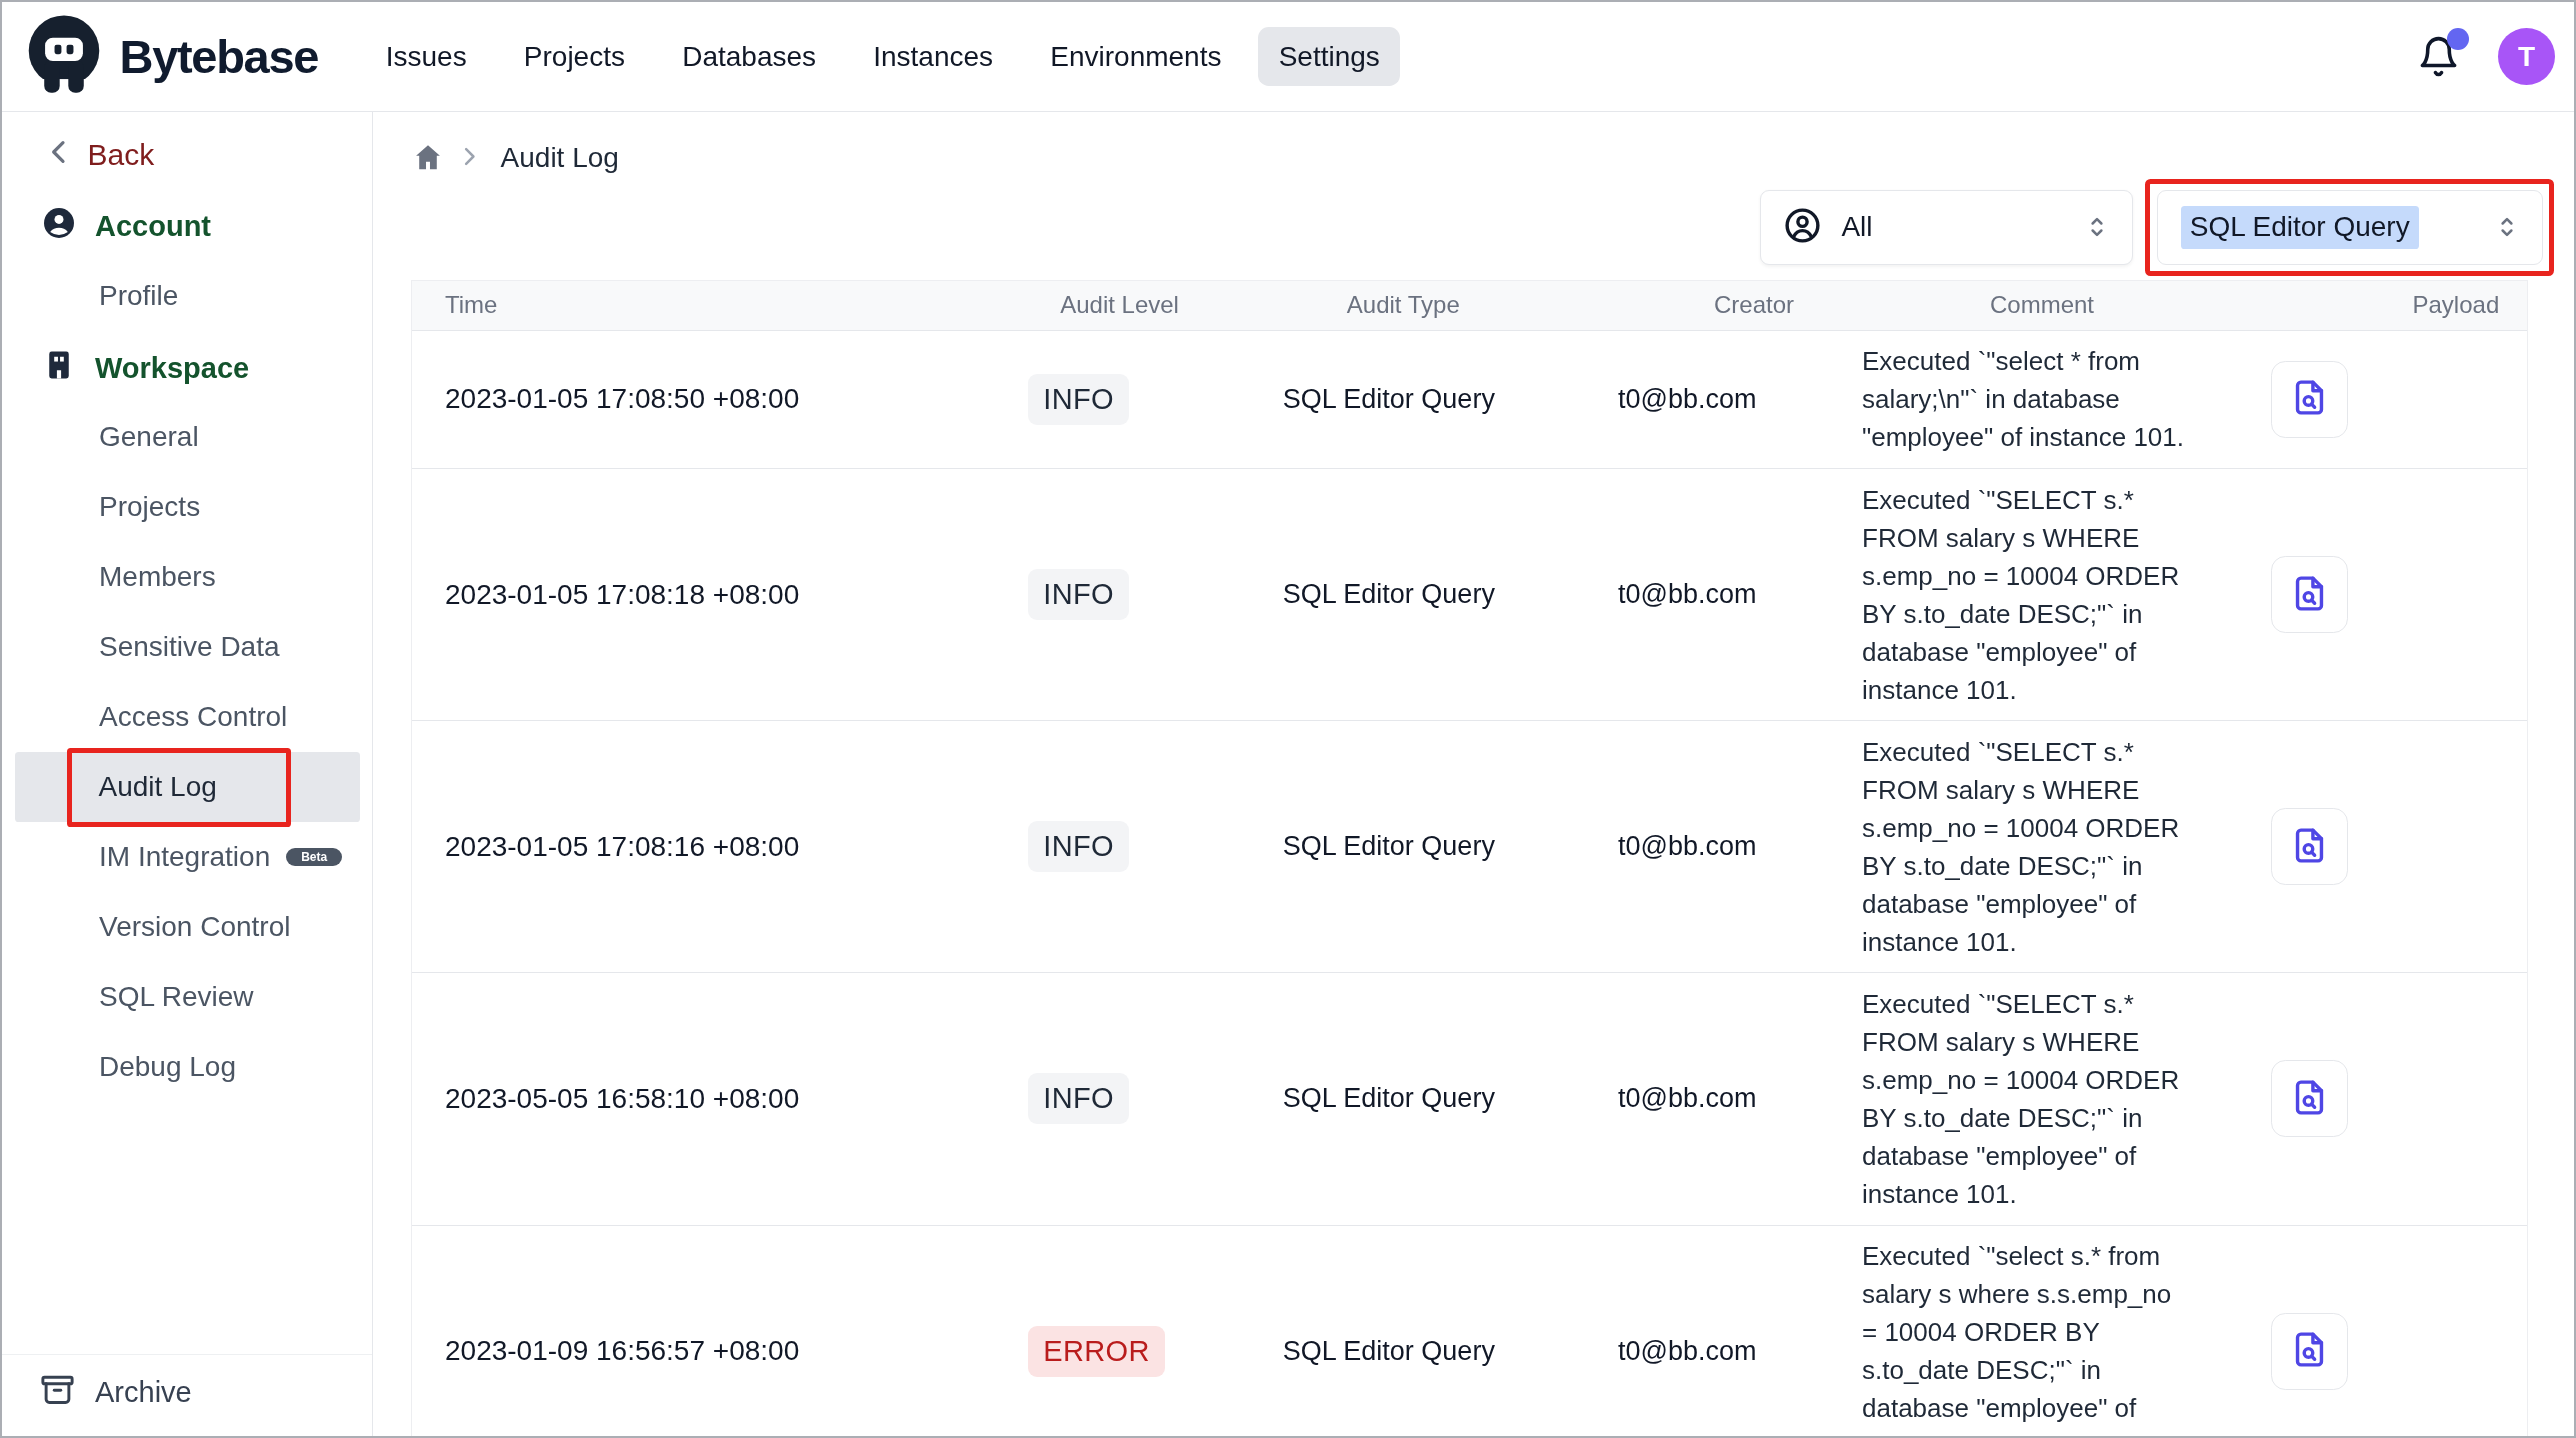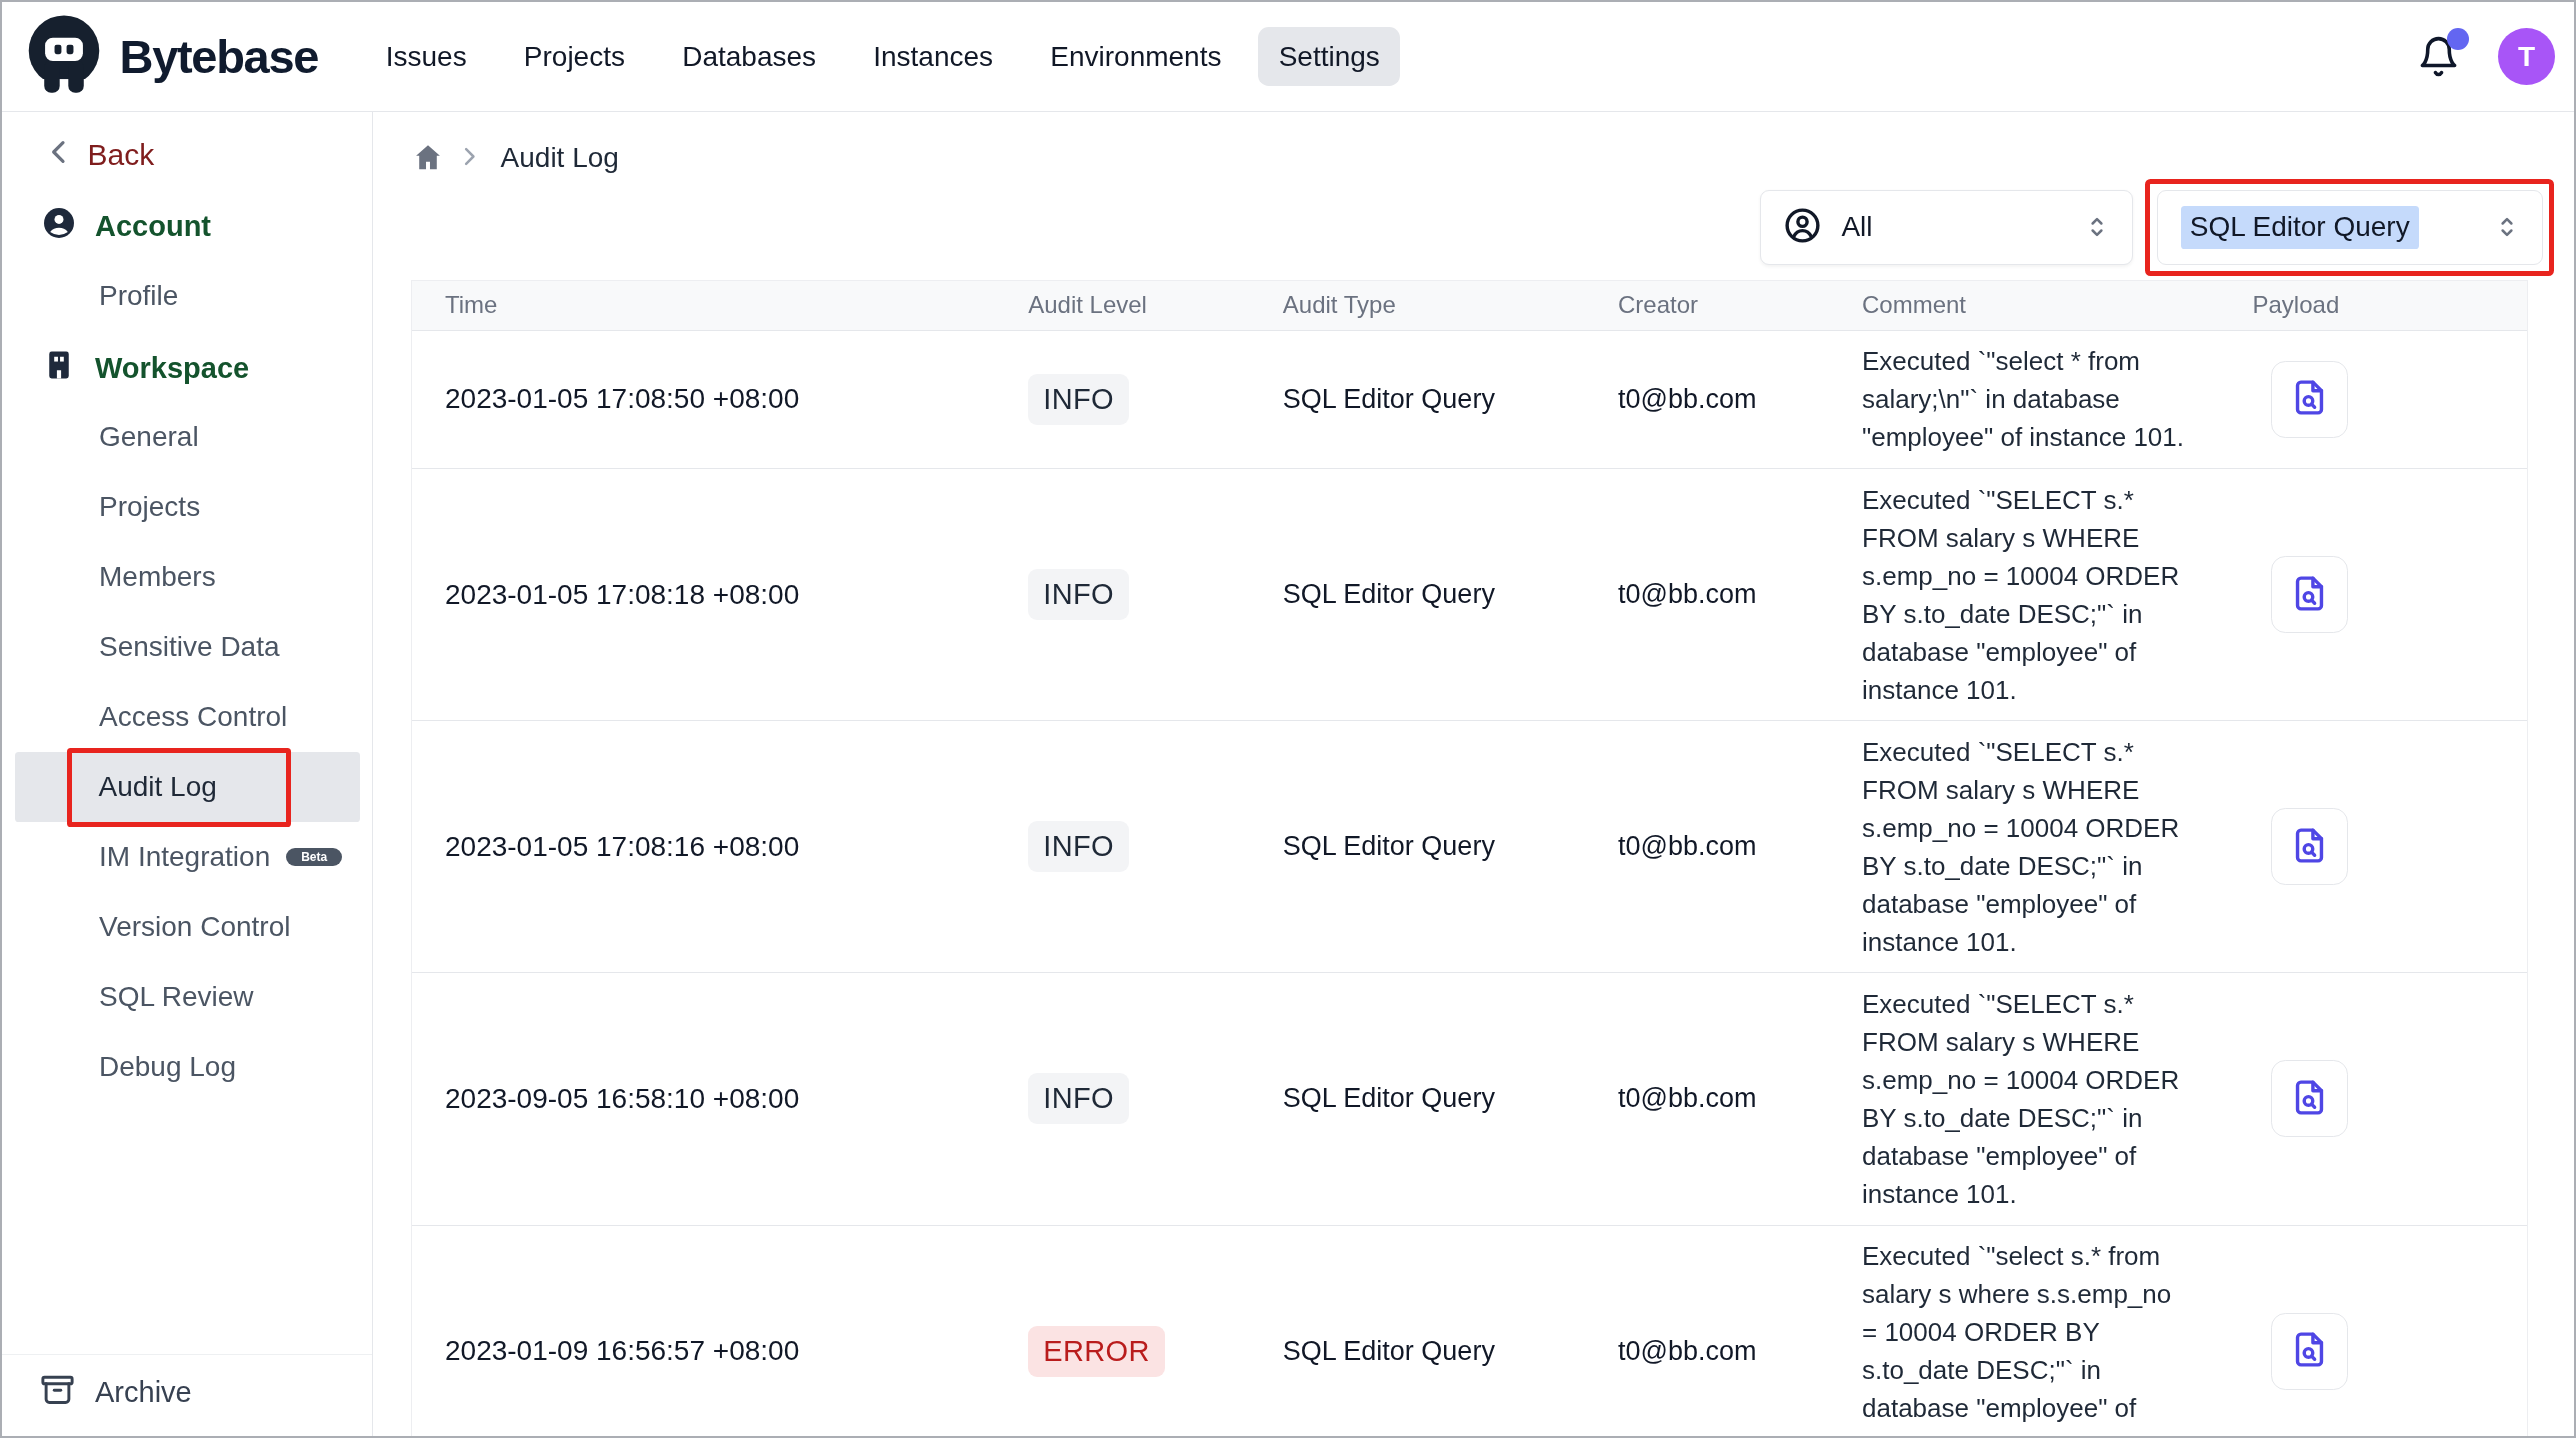--- a/index.html
+++ b/index.html
@@ -42,21 +42,21 @@
   .dd-all { width:373px; padding:0 20px 0 21.5px; gap:18px; }
   .dd-type { width:386px; padding:0 20px 0 23px; }
   .dd-value { font-size:28px; color:#111827; white-space:nowrap; }
   .dd-value.hl { background:#c5dafb; padding:5.4px 9px; border-radius:3.6px; }
   .dd-chevrons { margin-left:auto; display:flex; }
   .red-frame { border:5.4px solid #e8241e; border-radius:5.4px; padding:6.3px; }
 
   
   .audit-table { margin-top:3.6px; margin-right:26px; border:0.9px solid #edeef1; border-bottom:none; }
   .thead, .trow { display:grid; grid-template-columns:609px 260px 296px 260px 394px 1fr; align-items:center; }
-  .thead { background:#f8f9fa; height:50px; border-bottom:0.9px solid #e5e7eb; }
+  .thead { background:#f8f9fa; height:50px; border-bottom:0.9px solid #e5e7eb;gap:32px; }
   .th { font-size:24px; color:#6b7280; white-space:nowrap; }
   .c1 { padding-left:33px; } .c2 { padding-left:7.2px; } .c3 { padding-left:1.8px; }
   .c4 { padding-left:41px; } .c5 { padding-left:25px; } .c6 { padding-left:21.5px; }
   .trow { border-bottom:0.9px solid #e5e7eb; padding:11.6px 0; background:#fff; }
   .cell-time { font-size:28px; color:#111827; white-space:nowrap; }
   .cell-type, .cell-creator { font-size:27px; color:#111827; white-space:nowrap; }
   .badge { display:inline-block; font-size:29px; font-weight:400; padding:9px 15px; border-radius:9px; letter-spacing:0.4px; }
   .badge.info { background:#f3f4f6; color:#1f2937; }
   .badge.error { background:#fbe3e3; color:#b91c1c; }
   .cell-comment { font-size:26px; color:#1f2937; line-height:38px; width:356px; }
@@ -281,21 +281,21 @@
                   <span><svg width="41" height="41" viewBox="0 0 24 24" fill="none" stroke="#4f46e5" stroke-width="2" stroke-linecap="round" stroke-linejoin="round">
                       <path d="M14 3v5h5"></path>
                       <path d="M19 8v11a2 2 0 0 1-2 2H7a2 2 0 0 1-2-2V5a2 2 0 0 1 2-2h7z"></path>
                       <circle cx="11.4" cy="14" r="2.5"></circle>
                       <path d="M13.2 15.9 15 17.7"></path>
                     </svg></span>
                 </button>
               </div>
             </div>
             <div class="trow">
-              <div class="cell-time c1">2023-09-05 16:58:10 +08:00</div>
+              <div class="cell-time c1">2023-05-05 16:58:10 +08:00</div>
               <div class="c2"><span class="badge info">INFO</span></div>
               <div class="cell-type c3">SQL Editor Query</div>
               <div class="cell-creator c4">t0@bb.com</div>
               <div class="cell-comment c5">Executed `"SELECT s.* FROM salary s WHERE s.emp_no = 10004 ORDER BY s.to_date DESC;"` in database "employee" of instance 101.</div>
               <div class="c6">
                 <button class="payload-btn">
                   <span><svg width="41" height="41" viewBox="0 0 24 24" fill="none" stroke="#4f46e5" stroke-width="2" stroke-linecap="round" stroke-linejoin="round">
                       <path d="M14 3v5h5"></path>
                       <path d="M19 8v11a2 2 0 0 1-2 2H7a2 2 0 0 1-2-2V5a2 2 0 0 1 2-2h7z"></path>
                       <circle cx="11.4" cy="14" r="2.5"></circle>

